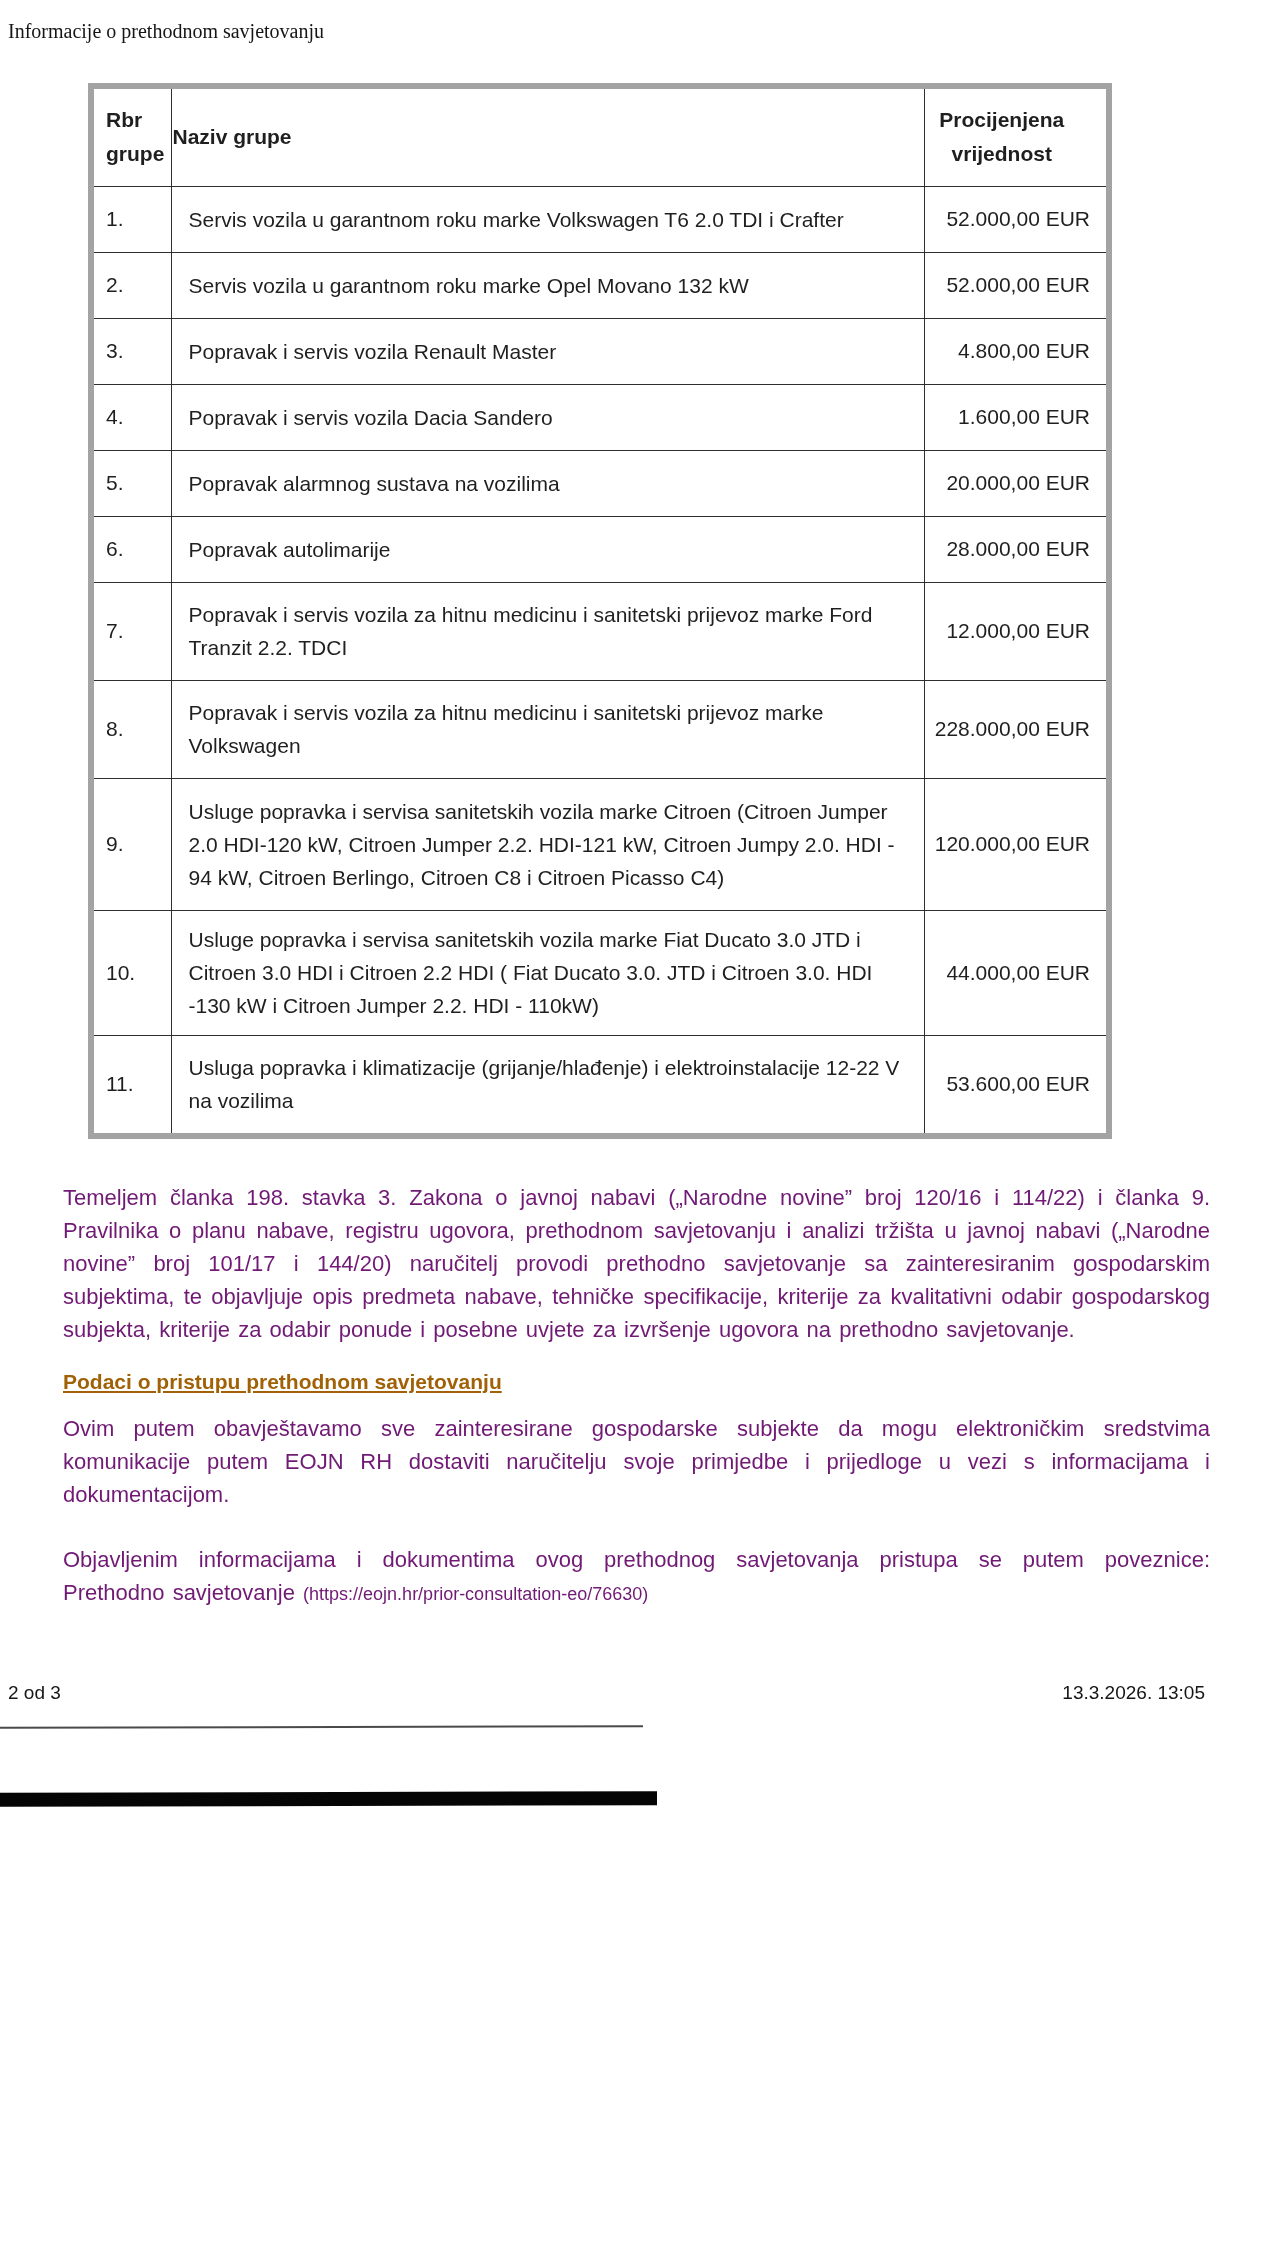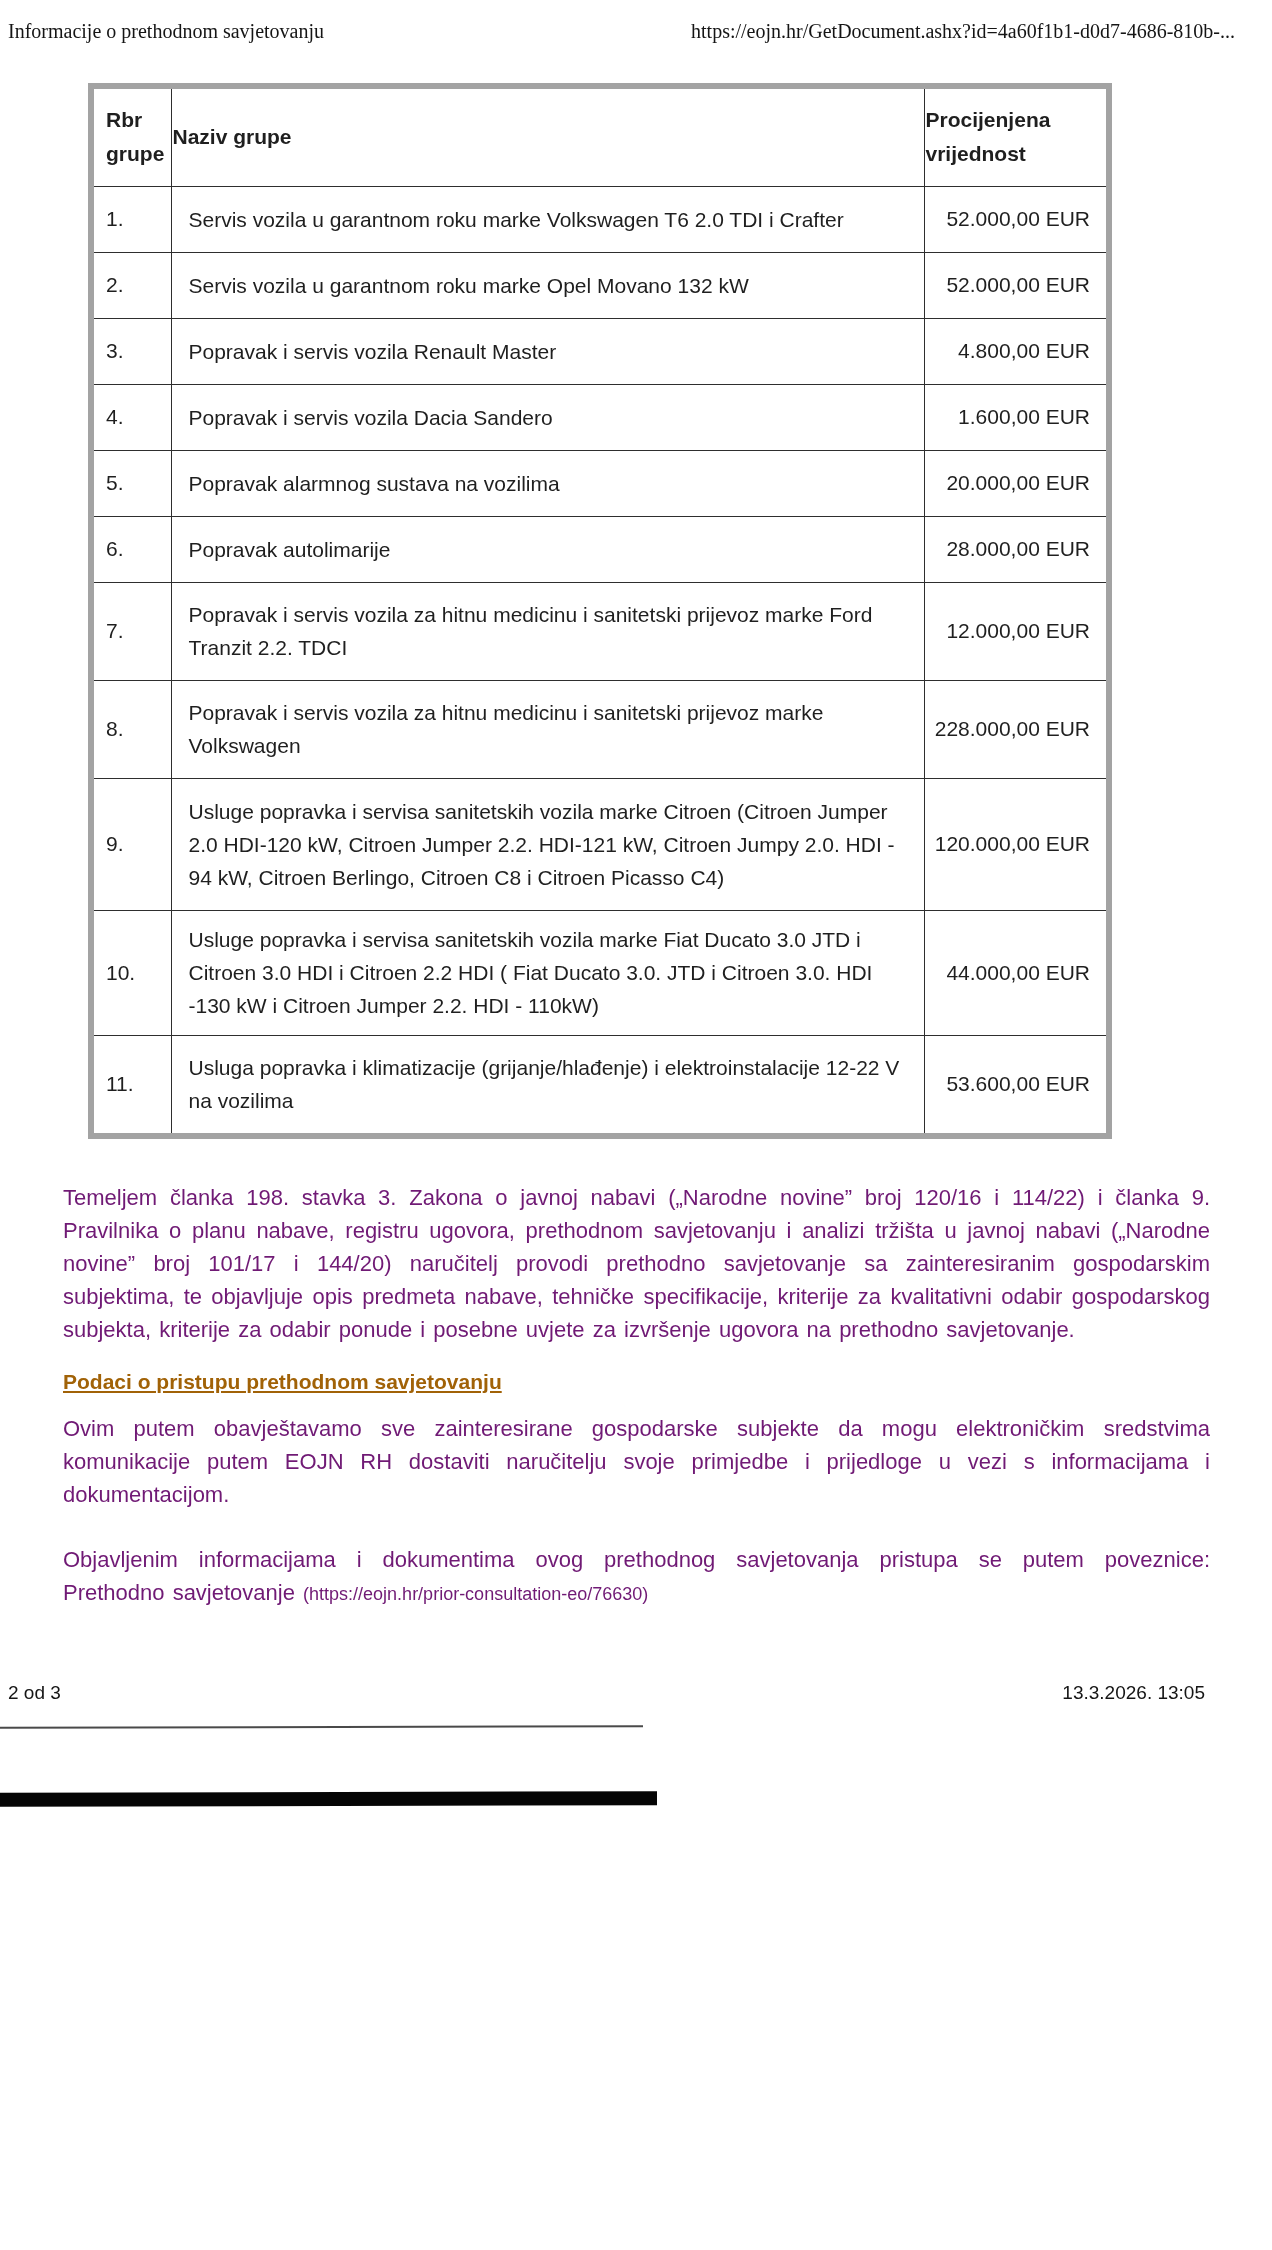--- a/index.html
+++ b/index.html
@@ -31,21 +31,21 @@
     font-size:21px;
     vertical-align:middle;
   }
   col.c-num { width:80px; }
   col.c-name { width:753px; }
   col.c-value { width:185px; }
   thead tr { height:100px; }
   th { font-weight:bold; line-height:34px; }
   th.num-cell { text-align:left; padding-left:12px; }
   th.name-cell { text-align:left; }
-  th.value-cell { text-align:left; padding-right:28px; }
+  th.value-cell { text-align:center; padding-right:28px; }
   td.num-cell { text-align:left; padding-left:12px; }
   td.name-cell { padding:8px 20px 8px 17px; line-height:33px; }
   td.value-cell { text-align:right; padding-right:16px; white-space:nowrap; }
   tbody tr { height:66px; }
   tbody tr:nth-child(7), tbody tr:nth-child(8) { height:98px; }
   tbody tr:nth-child(9) { height:132px; }
   tbody tr:nth-child(10) { height:125px; }
   tbody tr:nth-child(11) { height:101px; }
   
   .content { padding:0 62px 0 63px; }
@@ -85,21 +85,20 @@
     transform:rotate(-0.15deg);
   }
 </style>
 </head>
 <body>
 
 <div class="page">
 
   <div class="doc-header">
     <span>Informacije o prethodnom savjetovanju</span>
-    <span>https://eojn.hr/GetDocument.ashx?id=4a60f1b1-d0d7-4686-810b-...</span>
   </div>
 
   <table class="groups">
     <colgroup>
       <col class="c-num">
         <col class="c-name">
         <col class="c-value">
     </colgroup>
     <thead>
       <tr>

